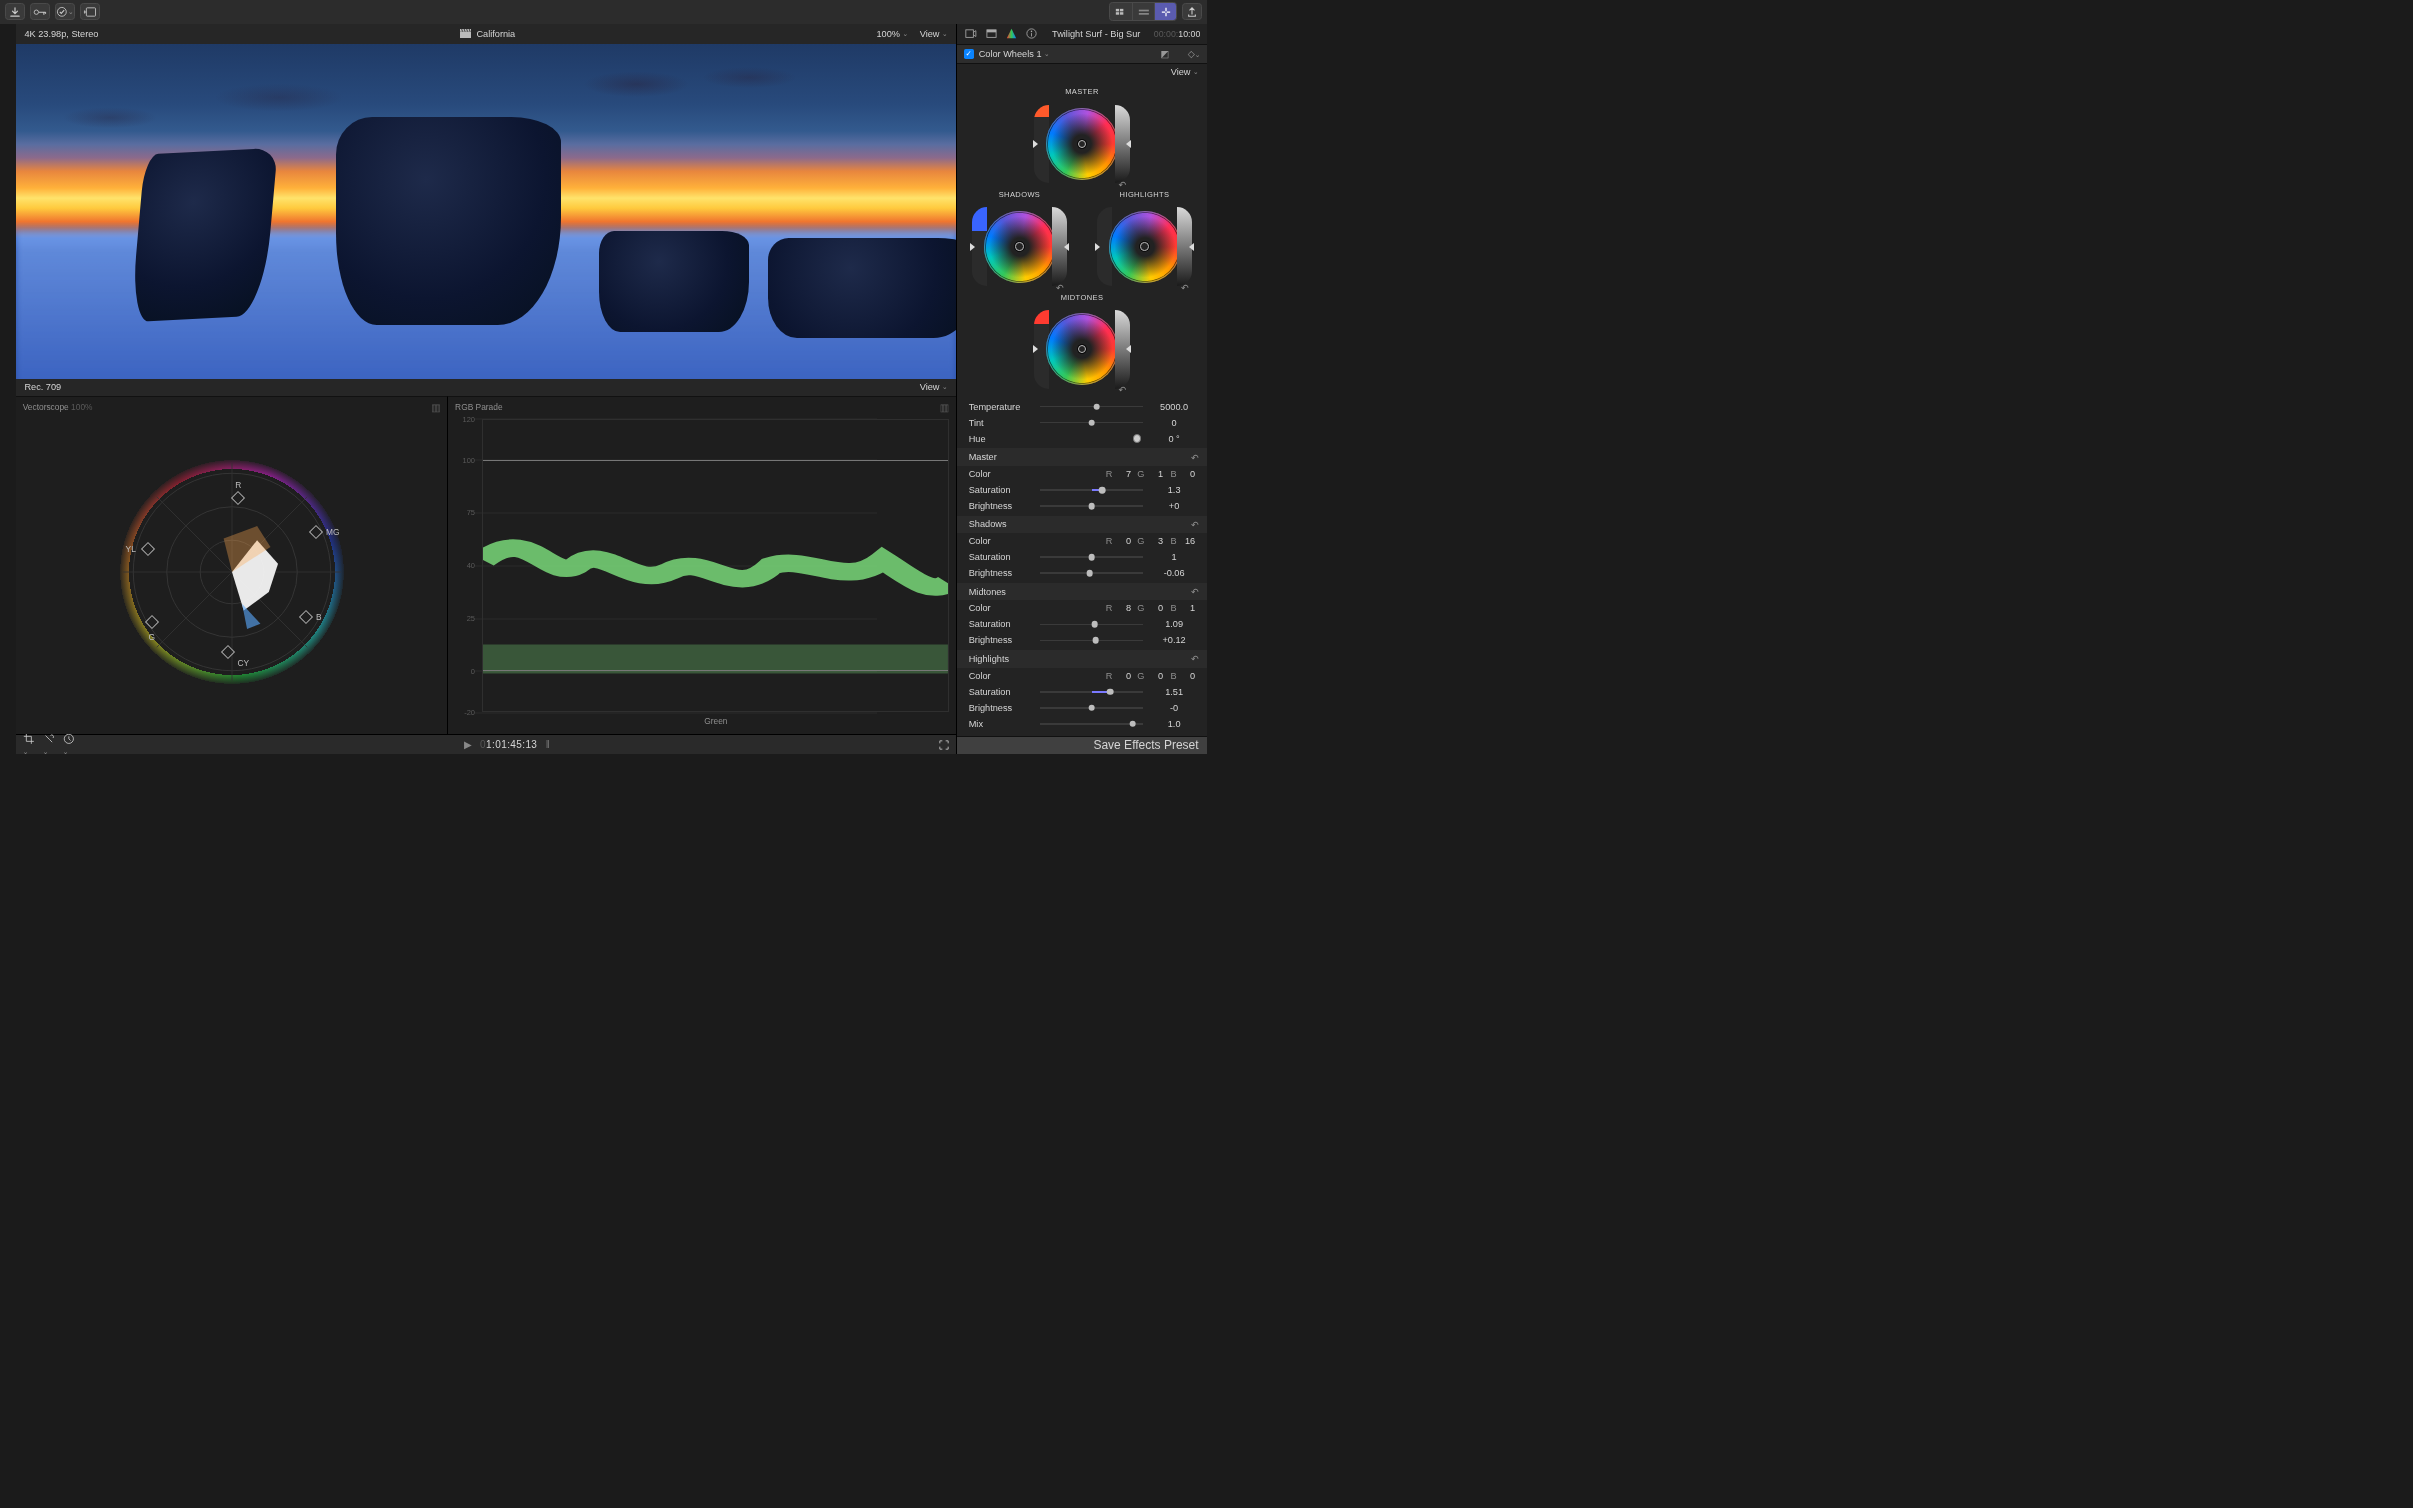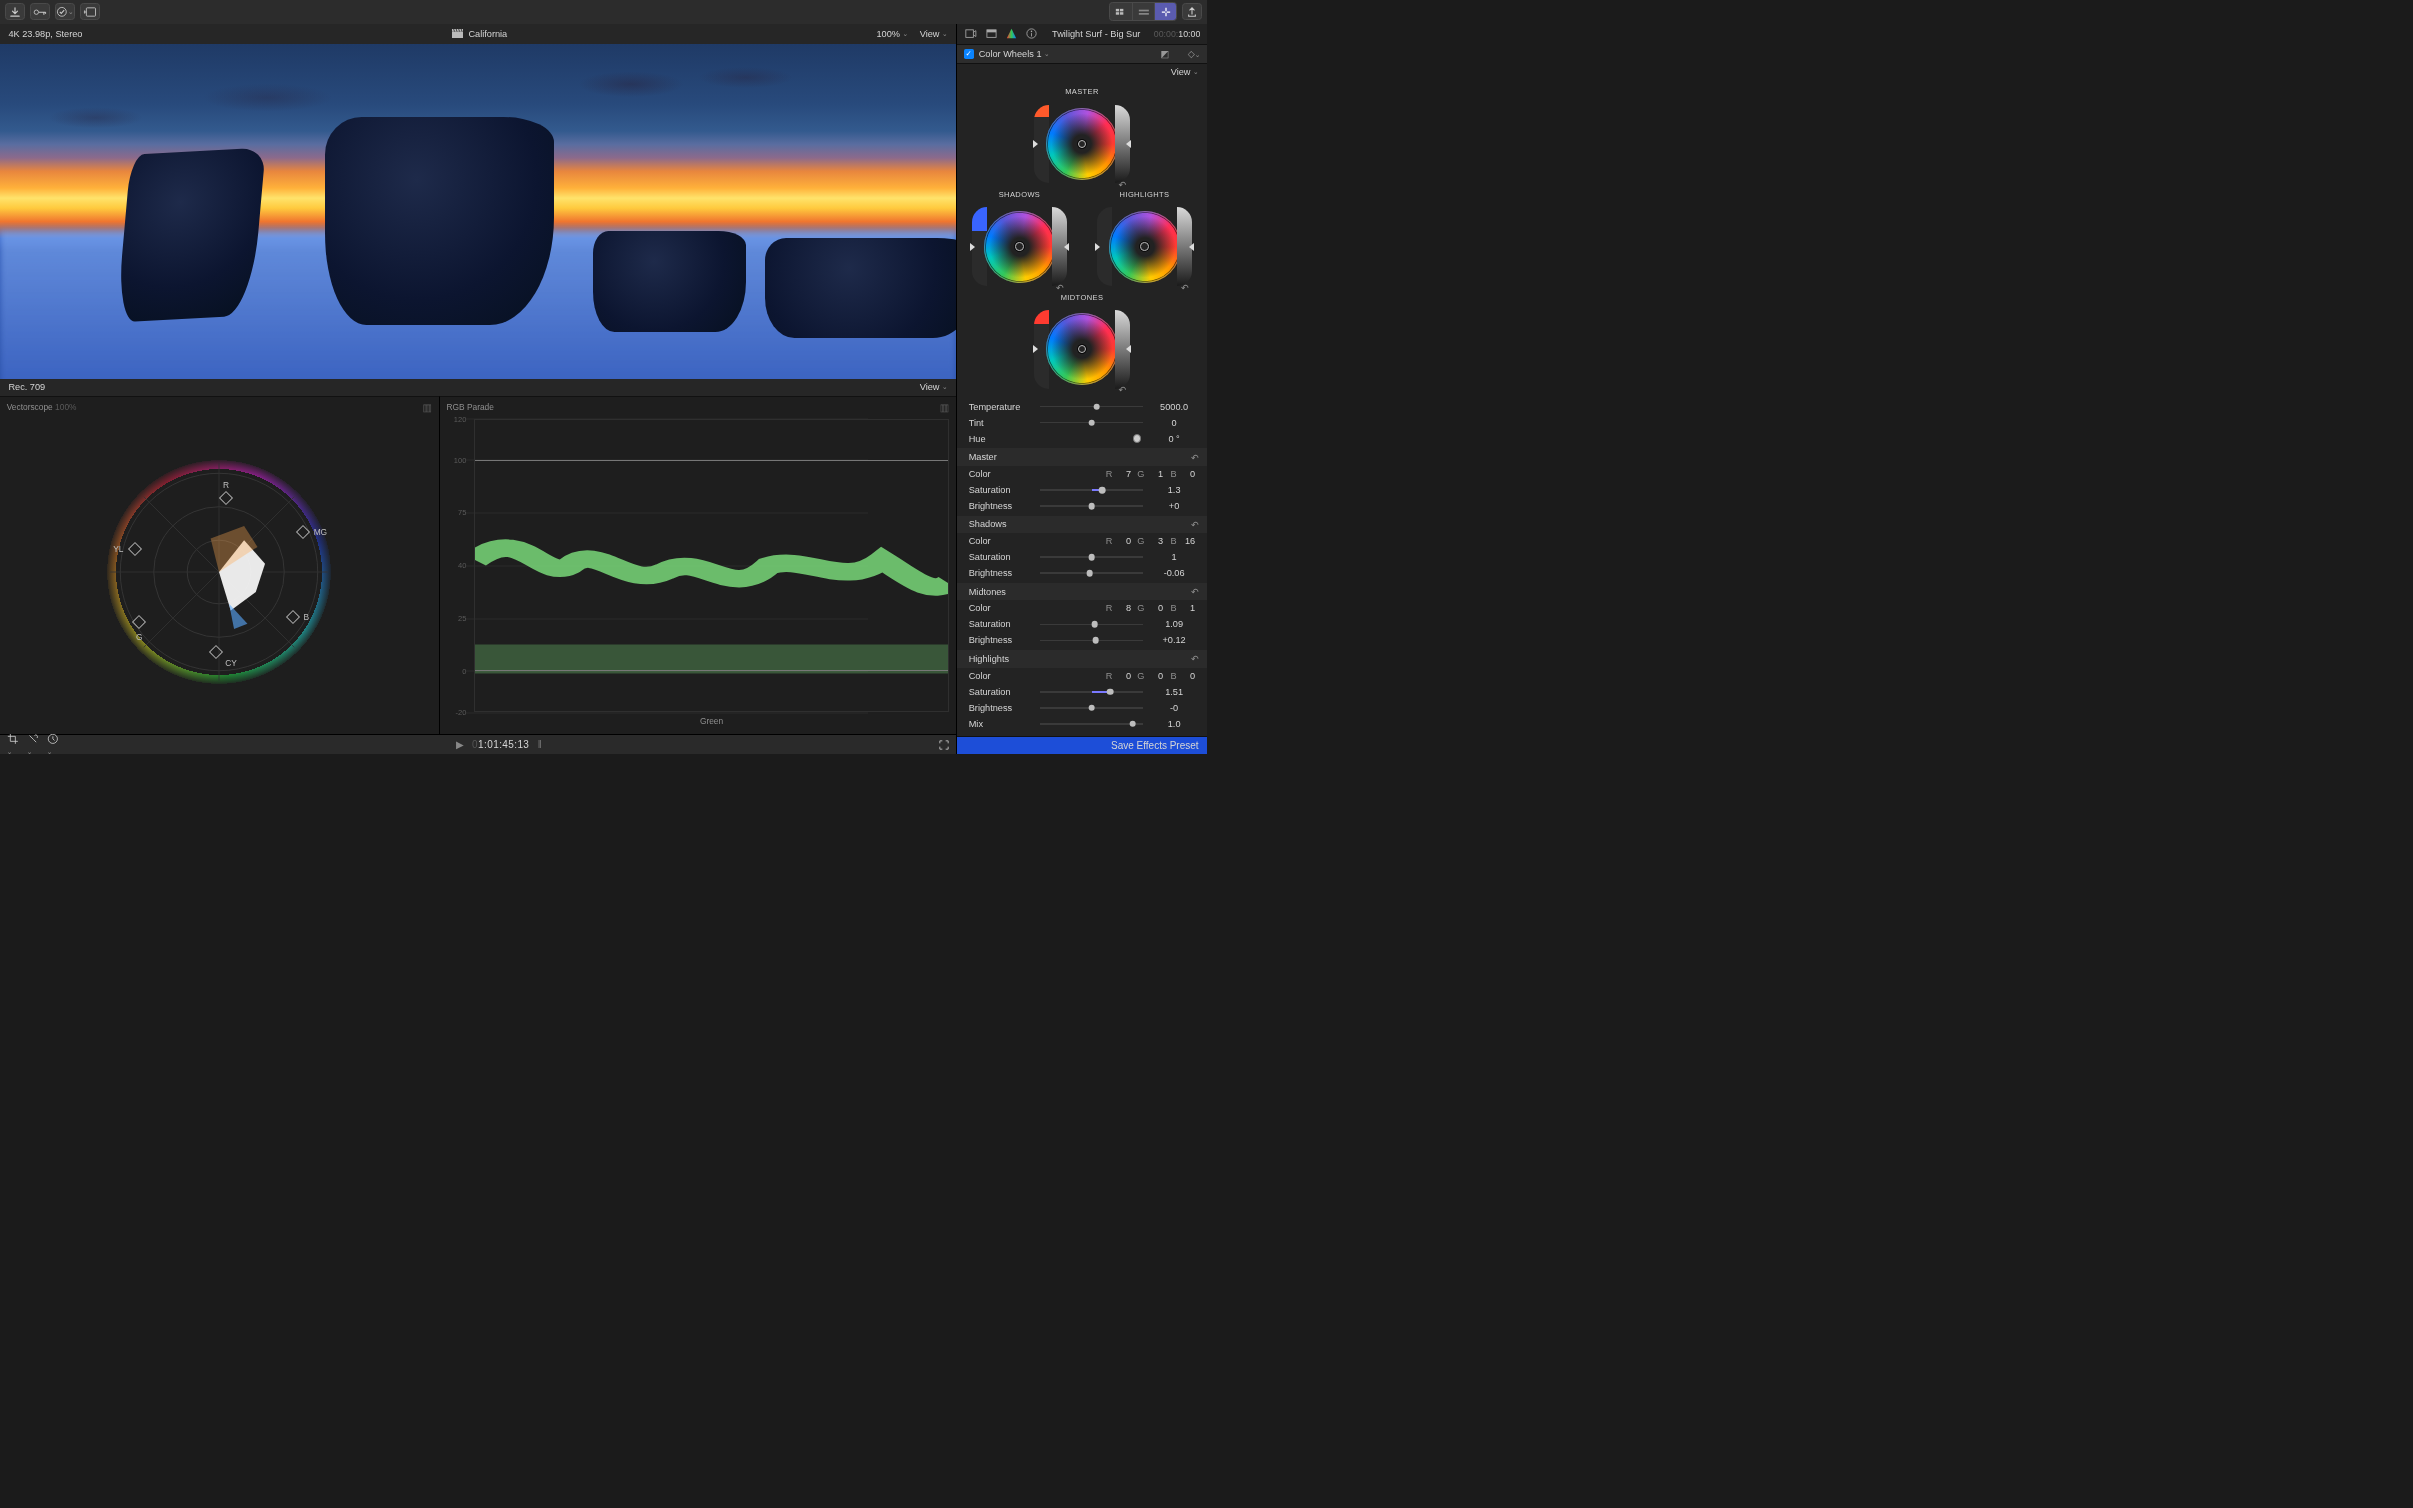--- a/index.html
+++ b/index.html
@@ -18,21 +18,21 @@
   
   .toolbar{height:23.5px;background:#2c2c2c;display:flex;align-items:center;padding:0 5px;gap:5px;}
   .tb-btn{height:17px;min-width:20px;background:#3a3a3a;border:0.8px solid #4a4a4a;border-radius:3.4px;display:flex;align-items:center;justify-content:center;color:#bbb;}
   .tb-spacer{flex:1;}
   .tb-seg{display:flex;background:#3a3a3a;border:0.8px solid #4a4a4a;border-radius:3.4px;overflow:hidden;}
   .tb-seg>div{width:22px;height:17px;display:flex;align-items:center;justify-content:center;border-left:0.8px solid #4a4a4a;}
   .tb-seg>div:first-child{border-left:none;}
   .tb-seg>.active{background:#5a5baf;}
   
   .app{display:flex;height:calc(754px - 23.5px);}
-  .left-col{flex:1;display:flex;flex-direction:column;min-width:0;}
+  .left-col{flex:1;display:flex;flex-direction:column;min-width:0;margin-left:16px;}
   .right-col{width:251px;flex:none;background:var(--panel);display:flex;flex-direction:column;border-left:0.8px solid var(--divider);}
   
   .viewer-header{height:20px;background:#262626;display:flex;align-items:center;padding:0 8.4px;font-size:9.2px;color:var(--text);}
   .viewer-header .center{flex:1;text-align:center;display:flex;align-items:center;justify-content:center;gap:5px;}
   .dropdown{display:flex;align-items:center;gap:2.5px;cursor:default;}
   .chev{font-size:6.7px;color:var(--text-dim);}
   
   .viewer{position:relative;height:335px;background:#000;overflow:hidden;}
   .scopes-header{height:17px;background:#262626;display:flex;align-items:center;padding:0 8.4px;font-size:9.2px;}
   .scopes{flex:1;display:flex;min-height:0;}
@@ -84,21 +84,21 @@
   .prow .lbl{width:65px;color:var(--text);flex:none;}
   .prow .slider{flex:1;height:1.7px;background:#3a3a3a;position:relative;margin:0 6.7px;}
   .prow .slider .dot{position:absolute;top:50%;width:6.7px;height:6.7px;border-radius:50%;background:#bdbdbd;transform:translate(-50%,-50%);}
   .prow .slider .fill{position:absolute;top:0;bottom:0;background:#7a79ff;}
   .prow .val{width:49px;text-align:center;color:var(--text);}
   .prow.rgb .rgbvals{flex:1;display:flex;gap:1.7px;justify-content:flex-end;margin-right:3.4px;}
   .prow.rgb .rgbvals span{color:var(--text-dim);width:11.7px;text-align:right;}
   .prow.rgb .rgbvals b{color:var(--text);font-weight:normal;width:17px;text-align:right;display:inline-block;}
   .section-head{display:flex;align-items:center;height:17.6px;padding:0 8.4px 0 11.7px;background:#2b2b2b;color:var(--text);justify-content:space-between;margin-top:1.7px;}
   .section-head .reset{color:var(--text-dim);}
-  .save-preset{height:18.4px;background:#1d4ed8;display:flex;align-items:center;justify-content:flex-end;padding:0 8.4px;font-size:10px;color:var(--text);border-top:0.8px solid #111;}
+  .save-preset{height:18.4px;background:#404040;display:flex;align-items:center;justify-content:flex-end;padding:0 8.4px;font-size:12px;color:var(--text);border-top:0.8px solid #111;}
   
   svg{display:block;}
   .hue-dot{width:8.4px;height:8.4px;border-radius:50%;background:#ccc;border:0.8px solid #777;display:inline-block;}
 
   
   .sky{position:absolute;inset:0;background:
     linear-gradient(to bottom,
       #1f3a66 0%, #284a7c 18%, #335a8e 26%,
       #5a6da0 30%, #8c6a8b 34%,
       #e8863e 38%, #ffb13a 43%, #ffe36b 46%,

